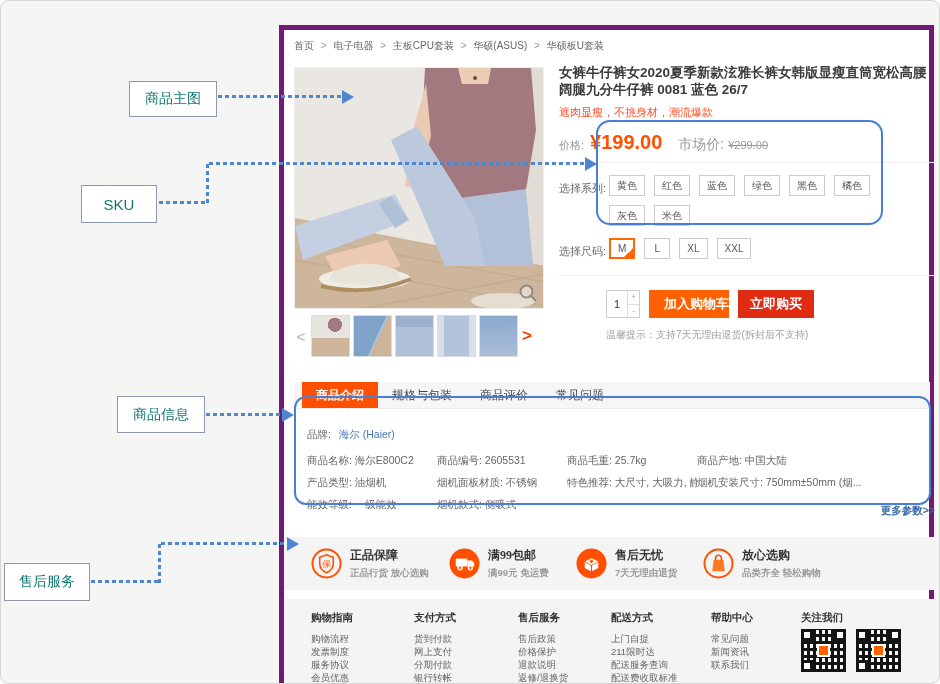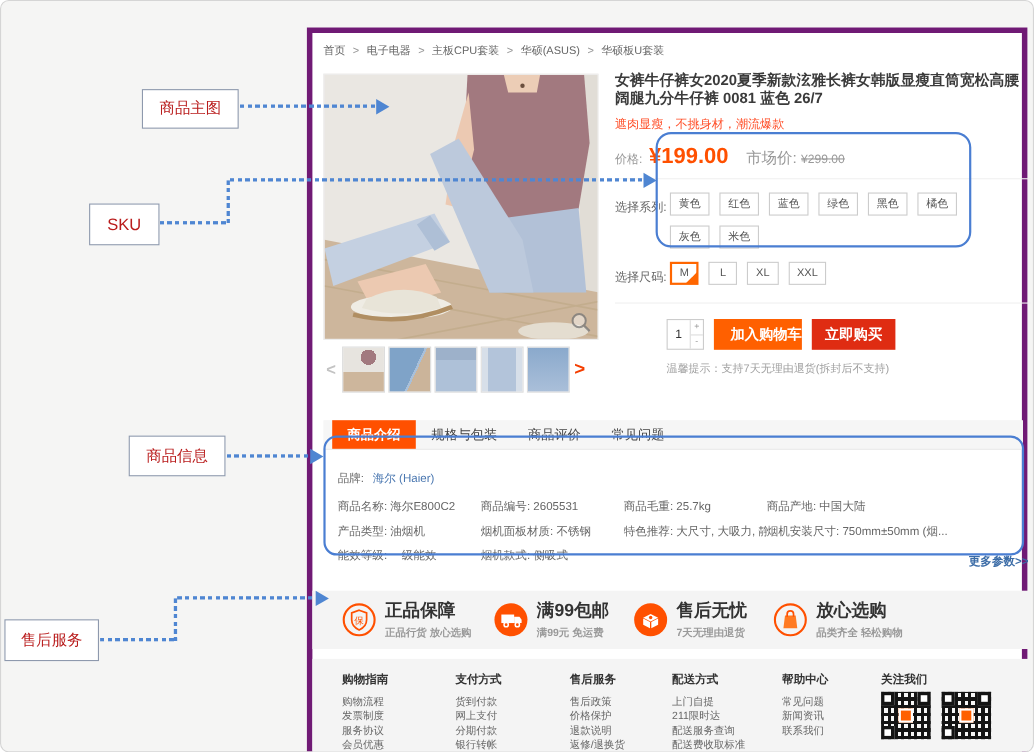--- a/index.html
+++ b/index.html
@@ -86,39 +86,39 @@
                font-size:10.5px; color:#666; }
   .info-cell { white-space:nowrap; overflow:hidden; }
   .more-link { position:absolute; right:16px; bottom:8px; font-size:10.5px; font-weight:bold;
                color:#3a6ba6; cursor:pointer; }
 
   
   .service-strip { position:absolute; left:0; top:507px; width:653px; height:53px; background:#f4f4f4; }
   .svc { position:absolute; top:0; height:53px; display:flex; align-items:center; }
   .svc-icon { width:31px; height:31px; flex:none; }
   .svc-text { margin-left:8px; }
-  .svc-title { font-size:16px; font-weight:bold; color:#333; }
+  .svc-title { font-size:12px; font-weight:bold; color:#333;font-family:Liberation Serif, serif; }
   .svc-desc { font-size:9.5px; color:#999; margin-top:3px;font-weight:bold; }
 
   
   .footer { position:absolute; left:0; top:569px; width:653px; height:97px; background:#f4f4f4; }
   .fcol { position:absolute; top:12px; }
   .fcol-title { font-size:10.5px; font-weight:bold; color:#333; margin-bottom:7px; }
   .flink { font-size:9.5px; color:#666; line-height:13px; cursor:pointer; }
   .qr { position:absolute; top:30px; width:45px; height:43px; background:
         repeating-linear-gradient(90deg,#141414 0 3px,transparent 3px 6px),
         repeating-linear-gradient(0deg,#141414 0 3px,#f7f7f7 3px 7px); }
   .qr .finder { position:absolute; width:12px; height:12px; border:3px solid #141414; background:#fff; }
   .qr .f1 { left:0; top:0; } .qr .f2 { right:0; top:0; } .qr .f3 { left:0; bottom:0; }
   .qr .logo { position:absolute; left:16px; top:15px; width:13px; height:13px;
               background:#ff6000; border:2px solid #fff; }
 
   
   .ann-box { position:absolute; z-index:12; background:#fff; border:1px solid #8e99ad;
-             color:#b91c1c; display:flex; align-items:center; justify-content:center; font-size:14px; }
+             color:#0f766e; display:flex; align-items:center; justify-content:center; font-size:14px; }
   .dot-h { position:absolute; z-index:11; height:3px;
            background:repeating-linear-gradient(90deg,#4f86d2 0 4px,transparent 4px 7px); }
   .dot-v { position:absolute; z-index:11; width:3px;
            background:repeating-linear-gradient(180deg,#4f86d2 0 4px,transparent 4px 7px); }
   .arr-r { position:absolute; z-index:11; width:0; height:0;
            border-top:7px solid transparent; border-bottom:7px solid transparent;
            border-left:12px solid #4f86d2; }
   .hl { position:absolute; z-index:10; border:2px solid #4a7ed2; pointer-events:none; }
   #hl-sku  { left:595px; top:119px; width:287px; height:105px; border-radius:14px; }
   #hl-info { left:293px; top:395px; width:637px; height:109px; border-radius:12px; }
@@ -364,21 +364,21 @@
     </div>
   </div>
 
   <div class="hl" id="hl-sku"></div>
   <div class="hl" id="hl-info"></div>
 
   <div class="ann-box" style="left:128px;top:80px;width:88px;height:36px">商品主图</div>
   <div class="dot-h" style="left:217px;top:94px;width:124px"></div>
   <div class="arr-r" style="left:341px;top:89px"></div>
 
-  <div class="ann-box" style="left:80px;top:184px;width:64px;height:38px;font-size:15px">SKU</div>
+  <div class="ann-box" style="left:80px;top:184px;width:76px;height:38px;font-size:15px">SKU</div>
   <div class="dot-h" style="left:137px;top:200px;width:70px"></div>
   <div class="dot-v" style="left:205px;top:163px;height:40px"></div>
   <div class="dot-h" style="left:208px;top:161px;width:376px"></div>
   <div class="arr-r" style="left:584px;top:156px"></div>
 
   <div class="ann-box" style="left:116px;top:395px;width:88px;height:37px">商品信息</div>
   <div class="dot-h" style="left:205px;top:412px;width:76px"></div>
   <div class="arr-r" style="left:281px;top:407px"></div>
 
   <div class="ann-box" style="left:3px;top:562px;width:86px;height:38px">售后服务</div>

